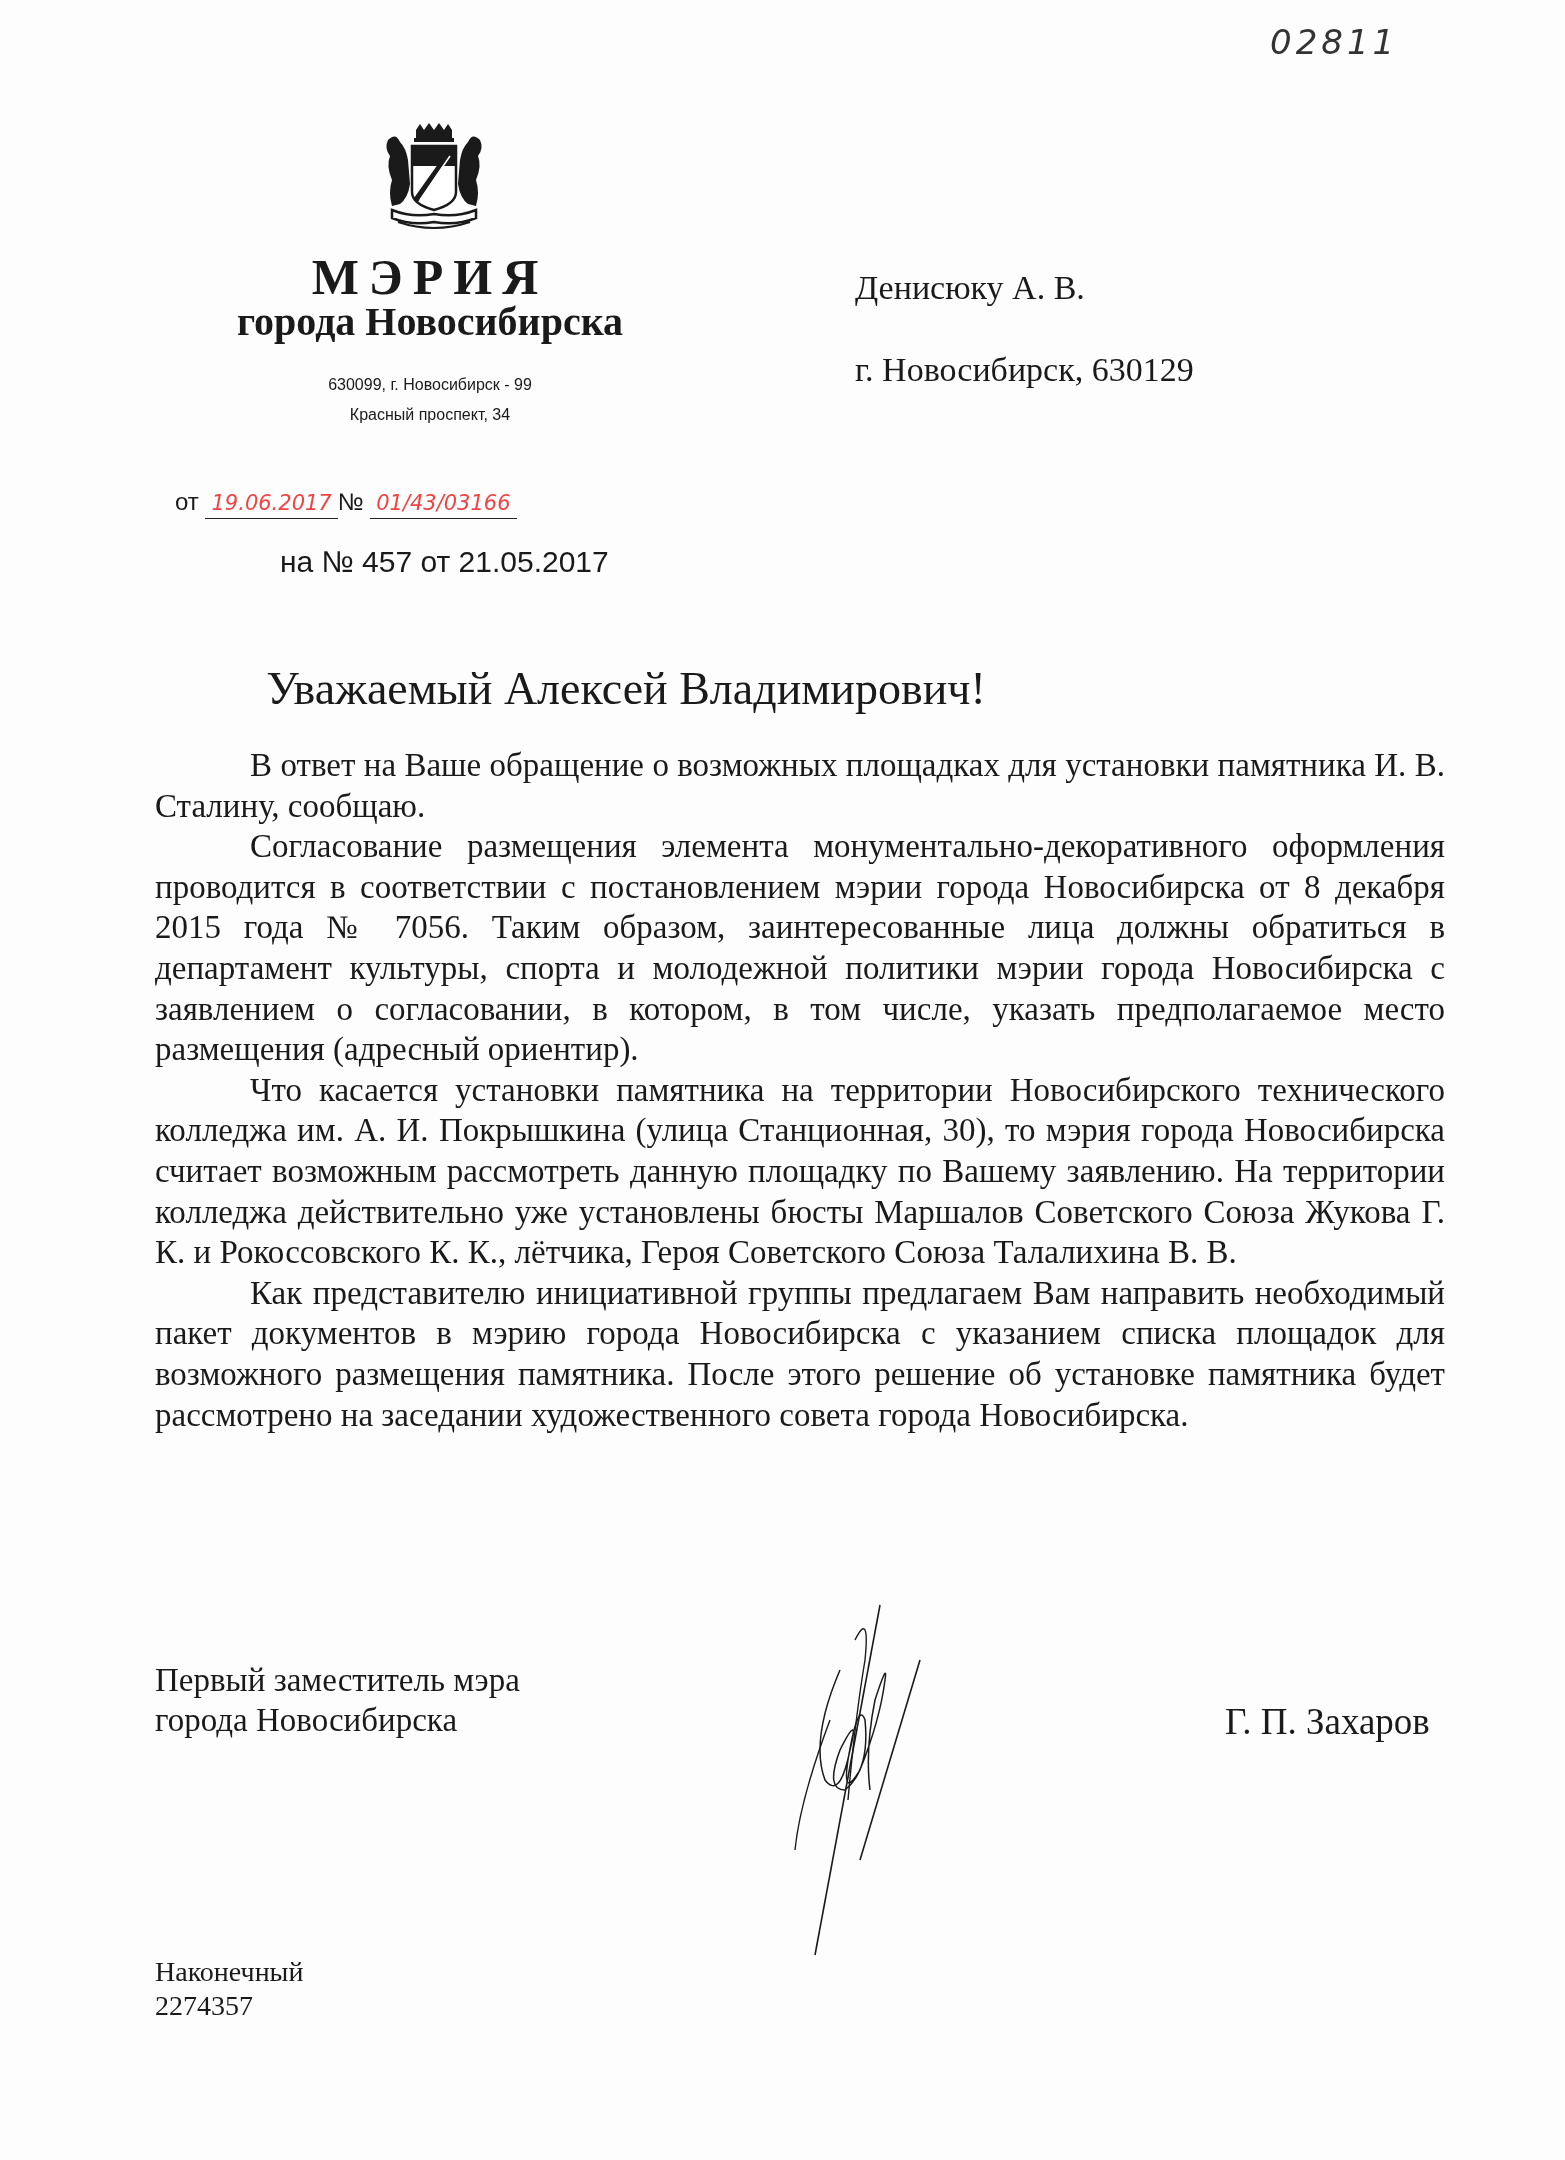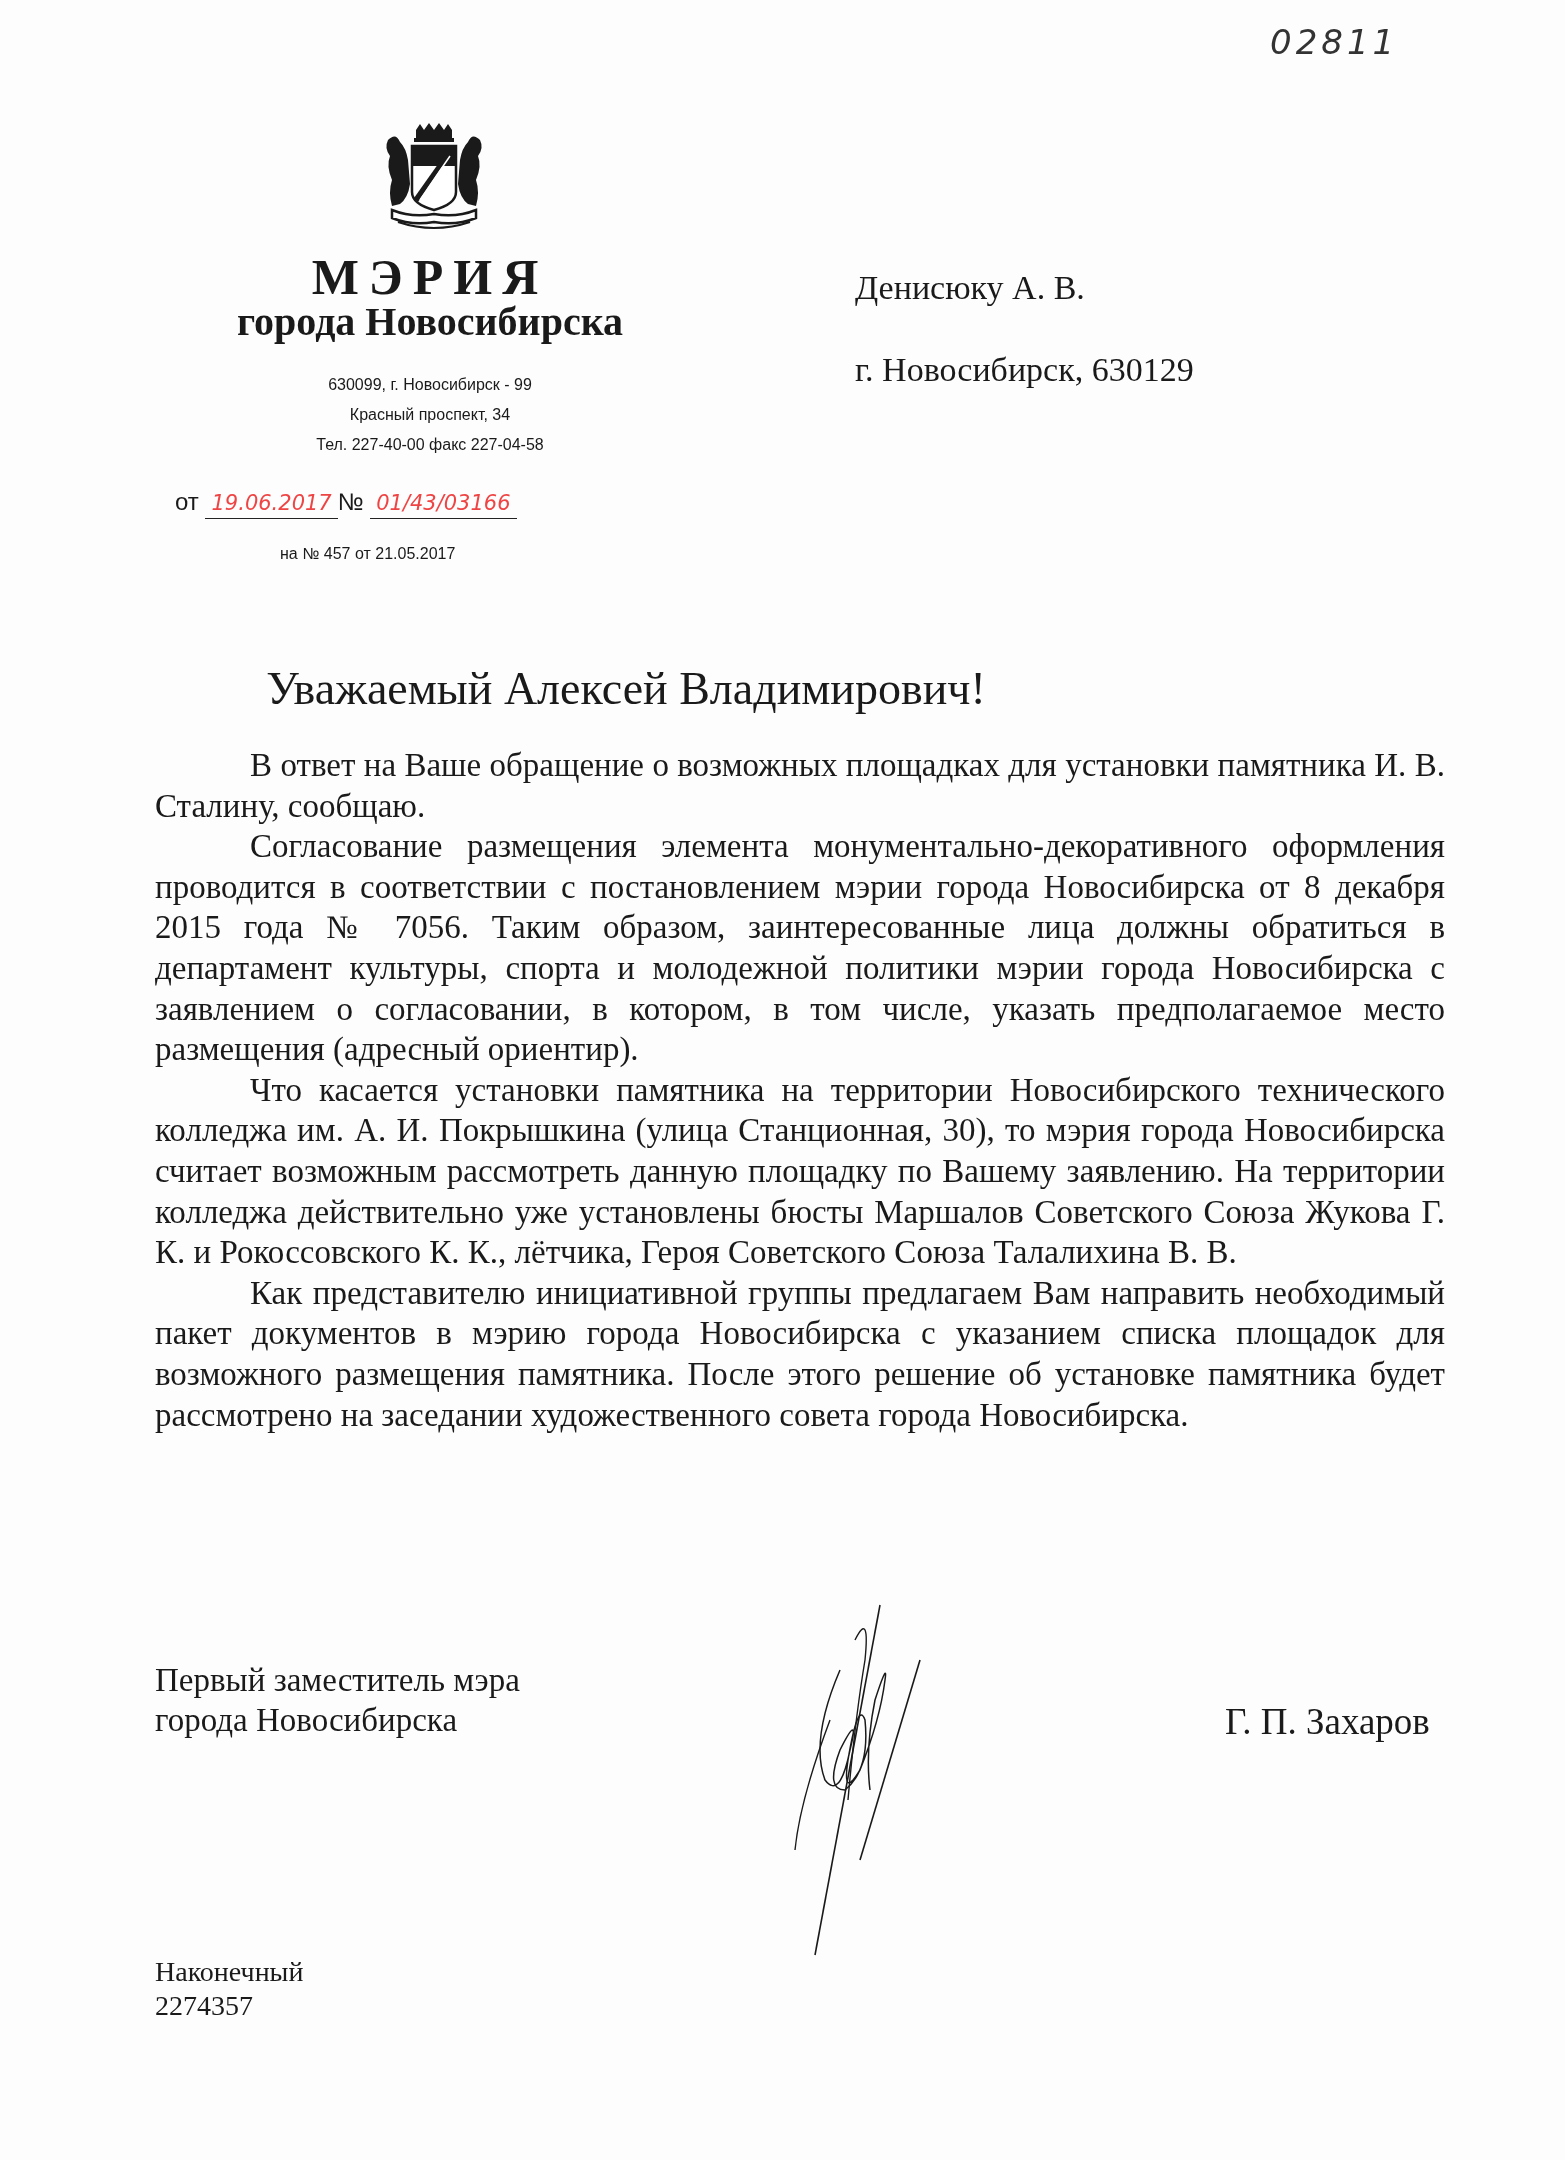--- a/index.html
+++ b/index.html
@@ -9,21 +9,21 @@
   }
   .abs { position:absolute; }
   .reg-num { left:1270px; top:22px; font-family:"DejaVu Sans", sans-serif; font-style:italic; font-size:34px; color:#333; letter-spacing:4px; }
   .emblem { left:378px; top:122px; width:112px; height:112px; }
   .org-title { left:200px; width:460px; text-align:center; font-weight:bold; }
   .org-1 { top:248px; font-size:50px; letter-spacing:10px; }
   .org-2 { top:298px; font-size:40px; }
   .org-addr { left:200px; width:460px; text-align:center; font-family:"Liberation Sans", sans-serif; font-size:16px; line-height:30px; top:370px; }
   .ref-line { left:175px; top:488px; font-family:"Liberation Sans", sans-serif; font-size:24px; white-space:nowrap; }
   .hand { font-family:"DejaVu Sans", sans-serif; font-style:italic; font-size:21px; color:#ef4444; display:inline-block; border-bottom:1.5px solid #222; padding:0 6px; line-height:30px; }
-  .reply-line { left:280px; top:545px; font-family:"Liberation Sans", sans-serif; font-size:16px; }
+  .reply-line { left:280px; top:545px; font-family:"Liberation Sans", sans-serif; font-size:30px; }
   .recipient { left:855px; font-size:34px; line-height:40px; }
   .rcp-name { top:268px; }
   .rcp-addr { top:350px; }
   .salutation { left:0; width:1252px; text-align:center; top:662px; font-size:46px; }
   .body-text { left:155px; width:1290px; top:745px; font-size:33px; line-height:40.6px; text-align:justify; }
   .body-text p { margin:0; text-indent:95px; }
   .sig-title { left:155px; top:1660px; font-size:33px; line-height:40px; }
   .sig-name { left:1225px; top:1700px; font-size:37px; }
   .signature { left:770px; top:1600px; width:200px; height:360px; }
   .executor { left:155px; top:1955px; font-size:28px; line-height:34px; }
@@ -50,21 +50,20 @@
   <path d="M14 88 Q34 96 56 92 Q78 96 98 88 L98 96 Q78 104 56 100 Q34 104 14 96 Z" fill="#fff" stroke="#1a1a1a" stroke-width="2.5"></path>
   <path d="M20 100 Q56 112 92 100" fill="none" stroke="#1a1a1a" stroke-width="2"></path>
 </svg>
 
 <div class="abs org-title org-1">МЭРИЯ</div>
 <div class="abs org-title org-2">города Новосибирска</div>
 
 <div class="abs org-addr">
   <div>630099, г. Новосибирск - 99</div>
   <div>Красный проспект, 34</div>
-  <div>Тел. 227-40-00 факс 227-04-58</div>
 </div>
 
 <div class="abs ref-line">
   <span>от</span>
   <span class="hand">19.06.2017</span><span>№</span>
   <span class="hand">01/43/03166</span>
 </div>
 
 <div class="abs reply-line">на № 457 от 21.05.2017</div>
 

